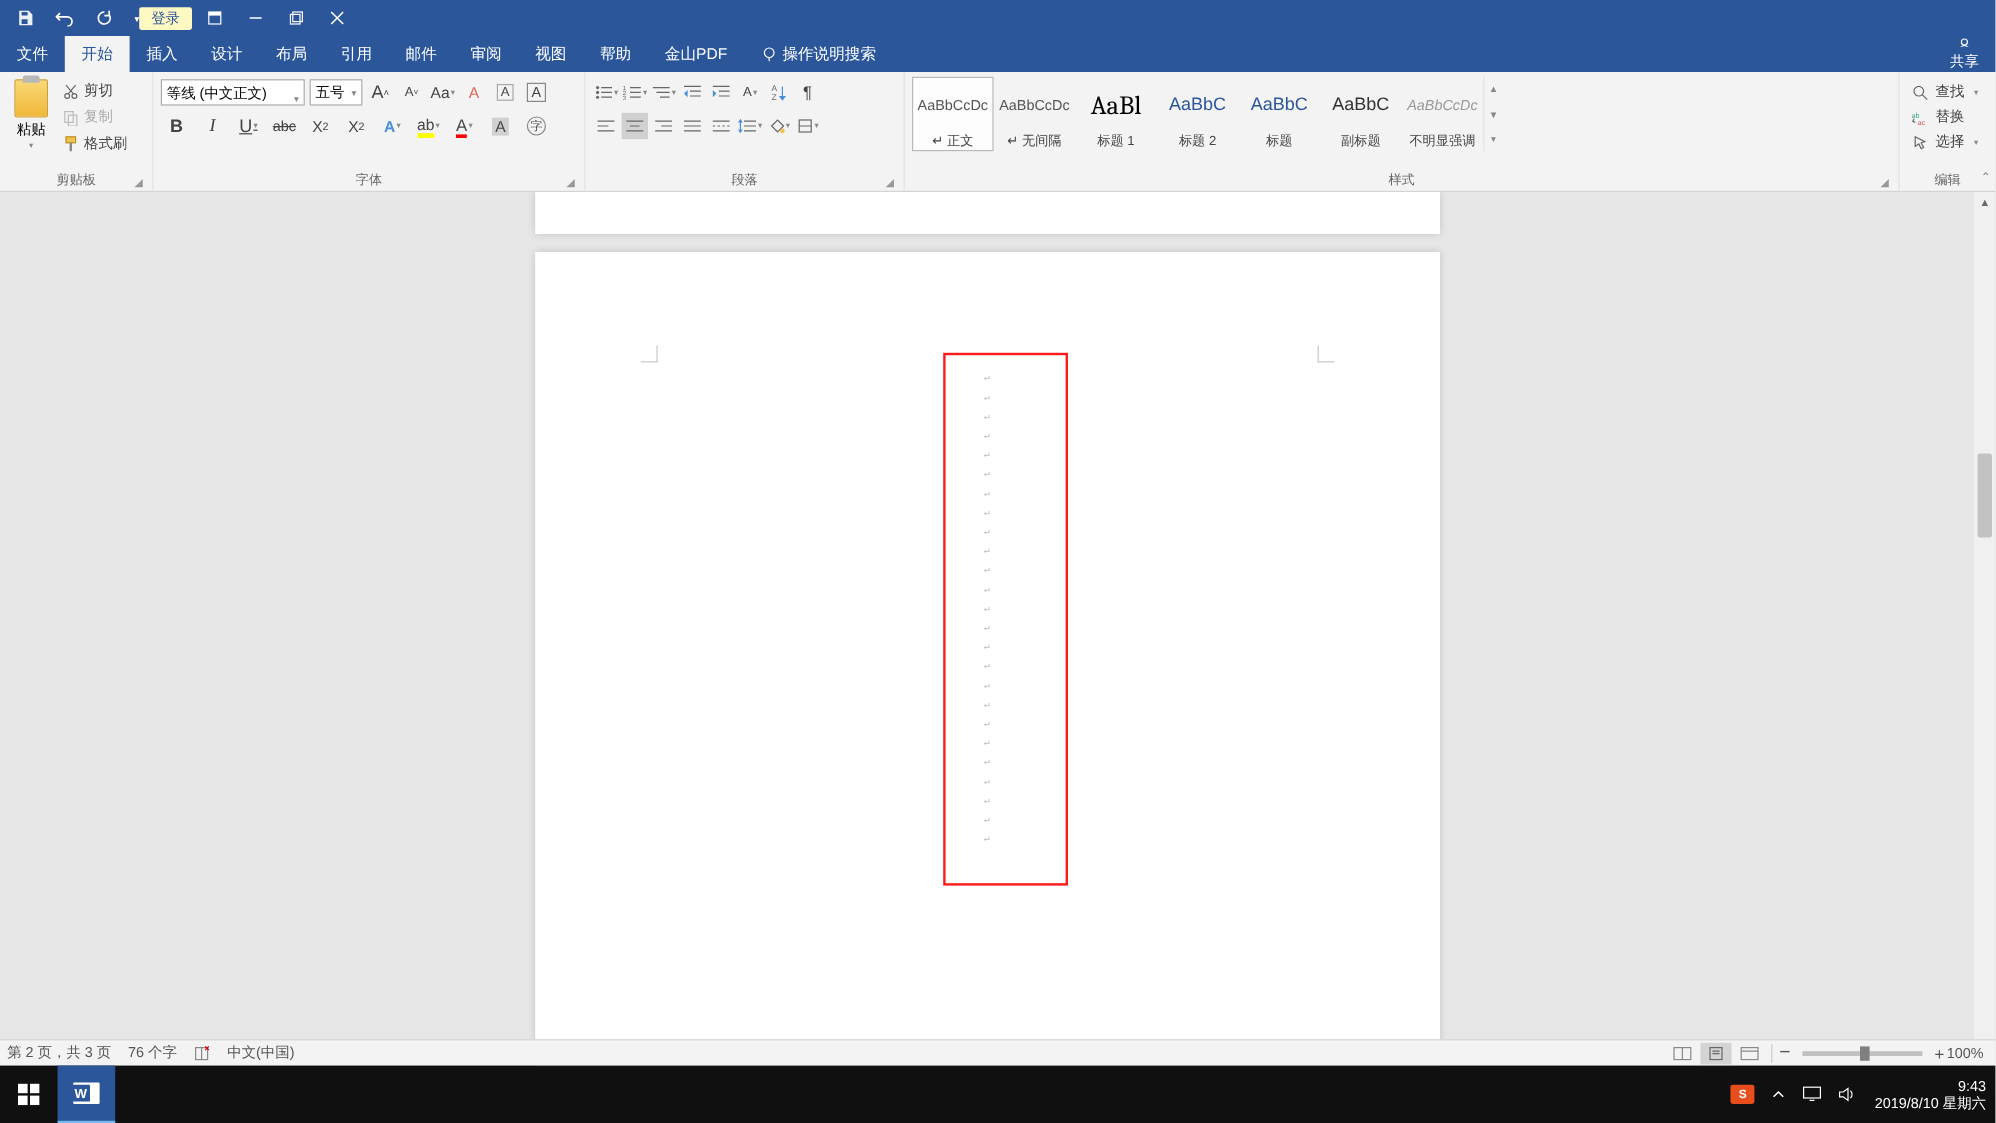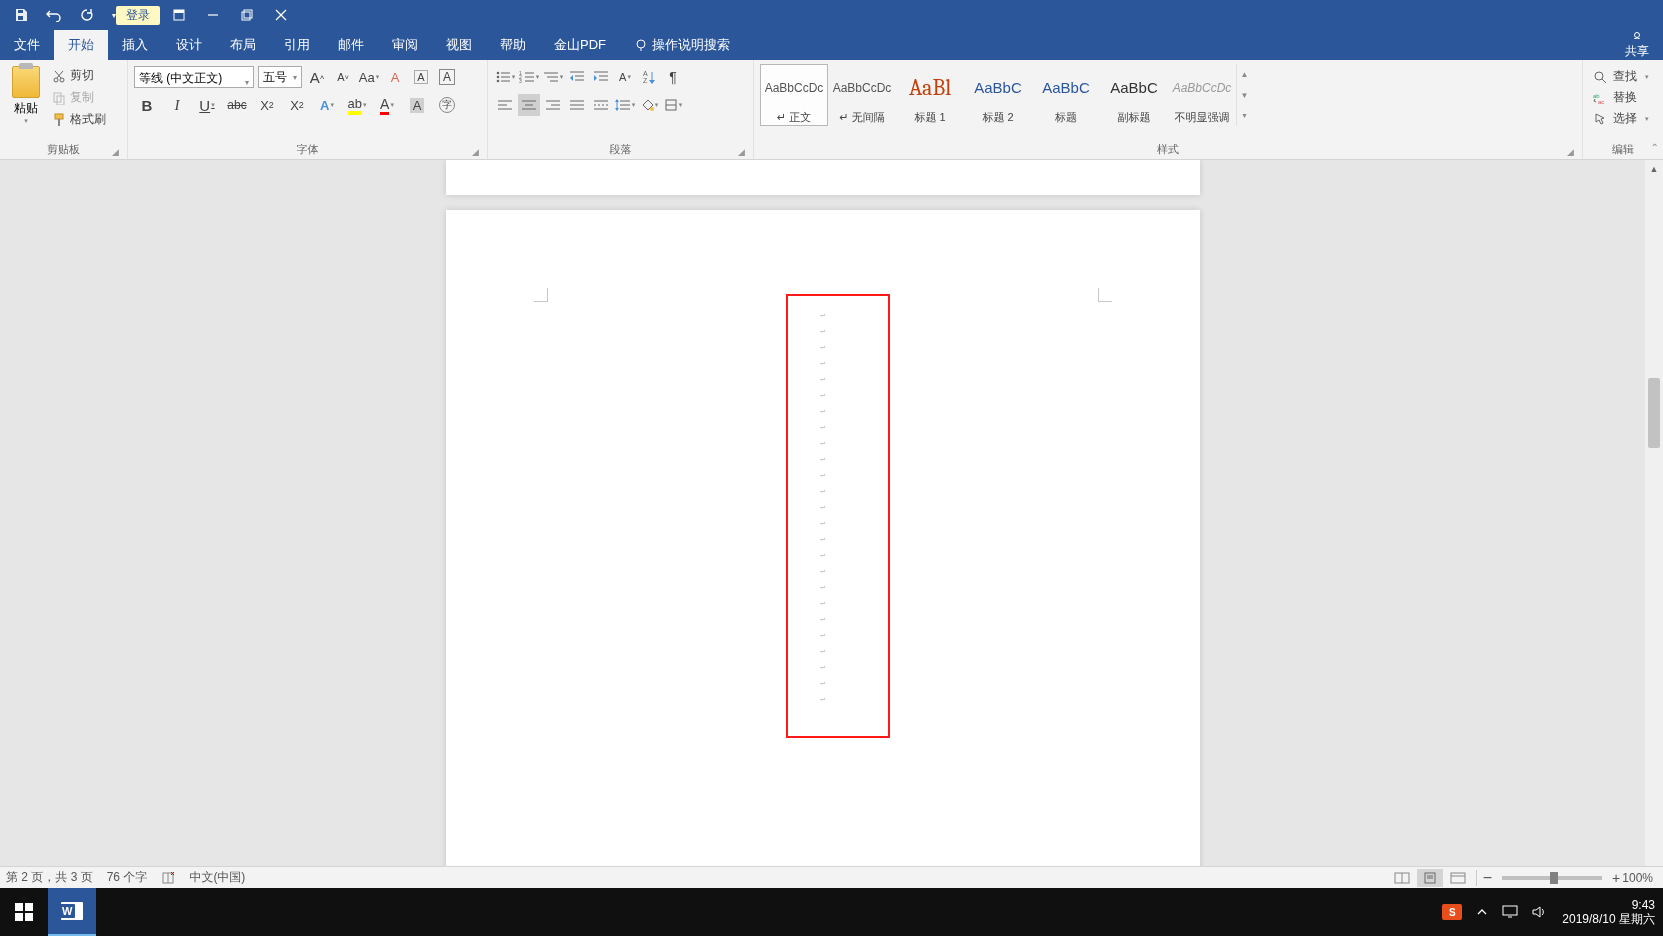--- a/index.html
+++ b/index.html
@@ -54,21 +54,21 @@
 
 
 .para-col { display: flex; flex-direction: column; gap: 6px; padding-top: 2px; }
 .para-row { display: flex; align-items: center; gap: 2px; }
 
 
 .styles-wrap { display: flex; align-items: flex-start; }
 .style-item { width: 68px; height: 62px; border: 1px solid transparent; display: flex; flex-direction: column; align-items: center; justify-content: center; cursor: pointer; padding: 0; }
 .style-item.selected { border: 1px solid #b8b8b8; background: #fdfdfd; }
 .style-preview { font-size: 12px; color: #555; flex: 1; display: flex; align-items: center; }
-.style-preview.big { font-size: 22px; color: #c2410c; font-family: Cambria,serif; }
+.style-preview.big { font-size: 22px; color: #000000; font-family: Cambria,serif; }
 .style-preview.h1 { font-size: 15px; color: #2b579a; }
 .style-preview.h2 { font-size: 15px; color: #2b579a; }
 .style-preview.title { font-size: 15px; color: #333; }
 .style-preview.grey { font-style: italic; color: #999; }
 .style-label { font-size: 11px; color: #444; }
 .style-expand { width: 16px; display: flex; flex-direction: column; border-left: 1px solid #e1e1e1; height: 62px; }
 .style-expand div { flex: 1; display: flex; align-items: center; justify-content: center; font-size: 8px; color: #888; cursor: pointer; }
 
 
 .edit-col { display: flex; flex-direction: column; gap: 4px; padding-top: 4px; }

